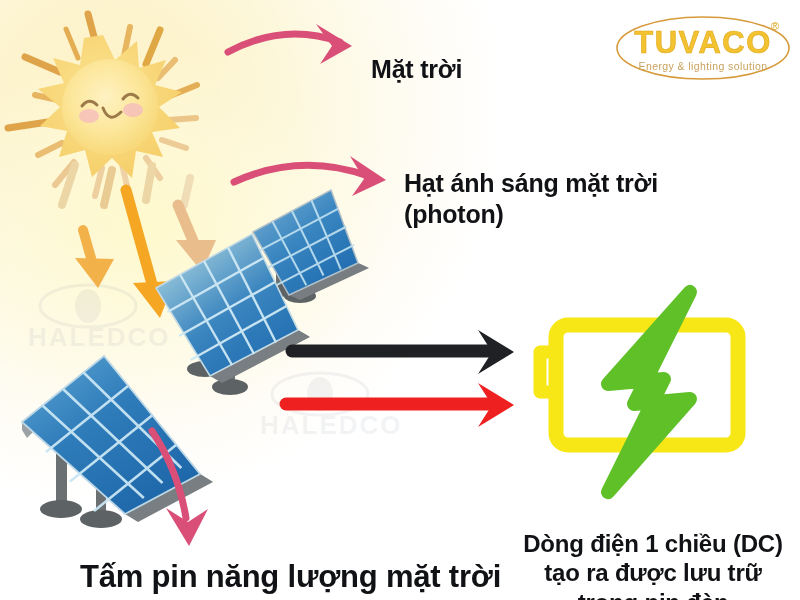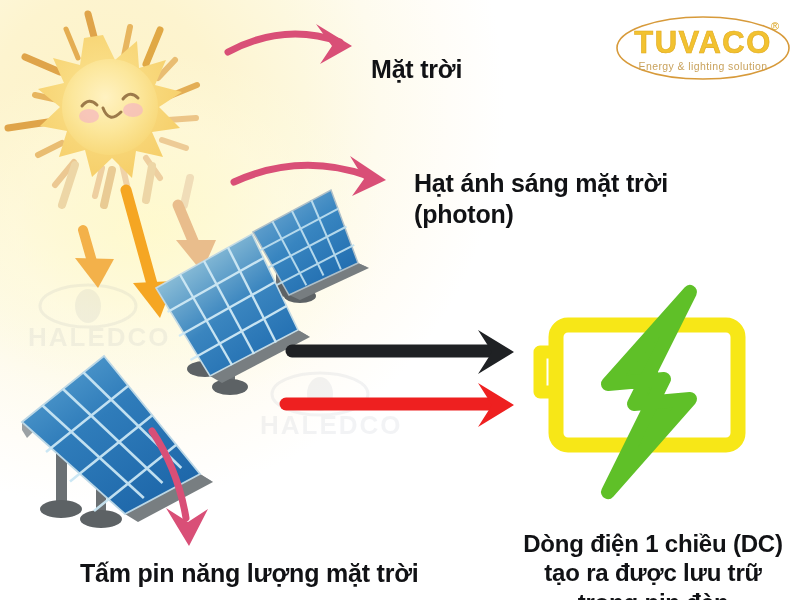--- a/index.html
+++ b/index.html
@@ -56,28 +56,28 @@
     line-height: 1.22;
     white-space: pre-line;
     letter-spacing: -0.2px;
   }
   #label-sun {
     left: 371px;
     top: 54px;
     font-size: 25px;
   }
   #label-photon {
-    left: 414px;
+    left: 404px;
     top: 168px;
     font-size: 25px;
   }
   #label-panel {
     left: 80px;
     top: 558px;
-    font-size: 25px;
+    font-size: 31px;
   }
   #label-battery {
     left: 514px;
     top: 489px;
     font-size: 24px;
     text-align: center;
     width: 278px;
     margin-top: 40px;
   }
   #logo {

